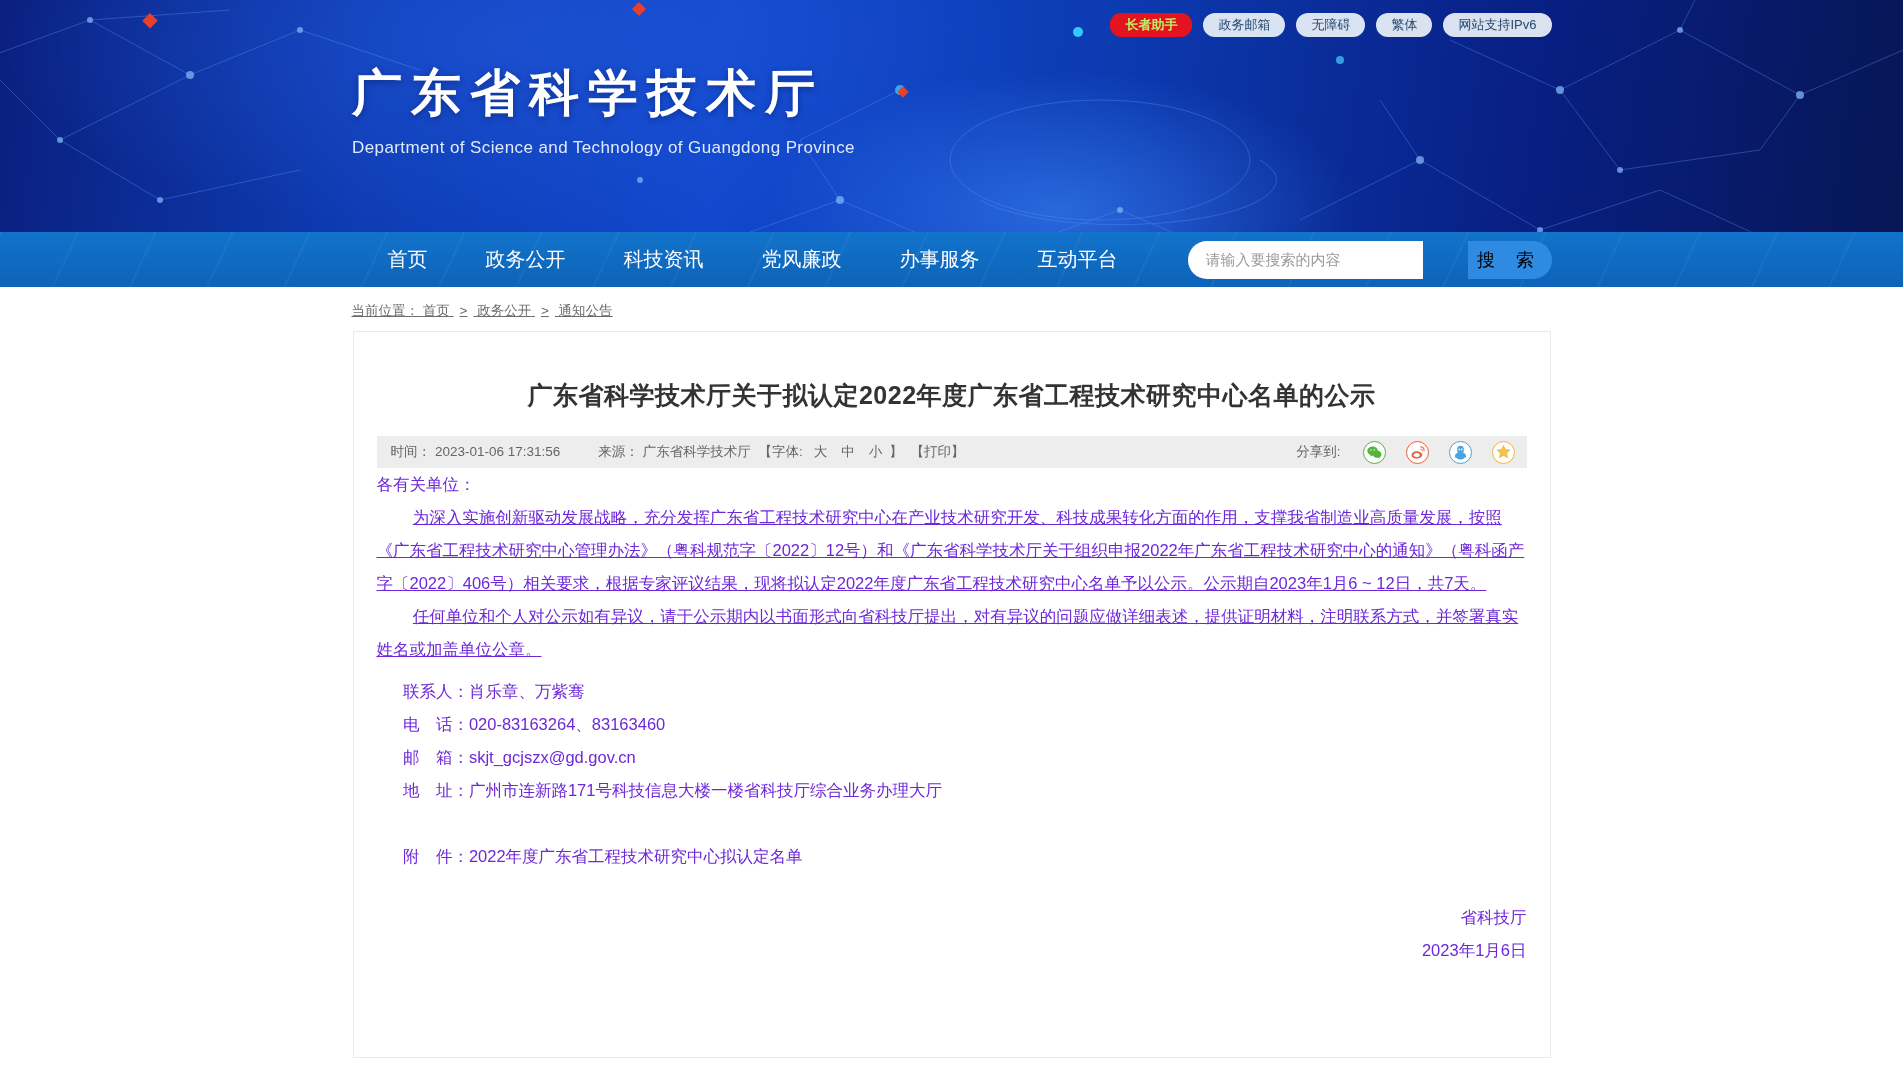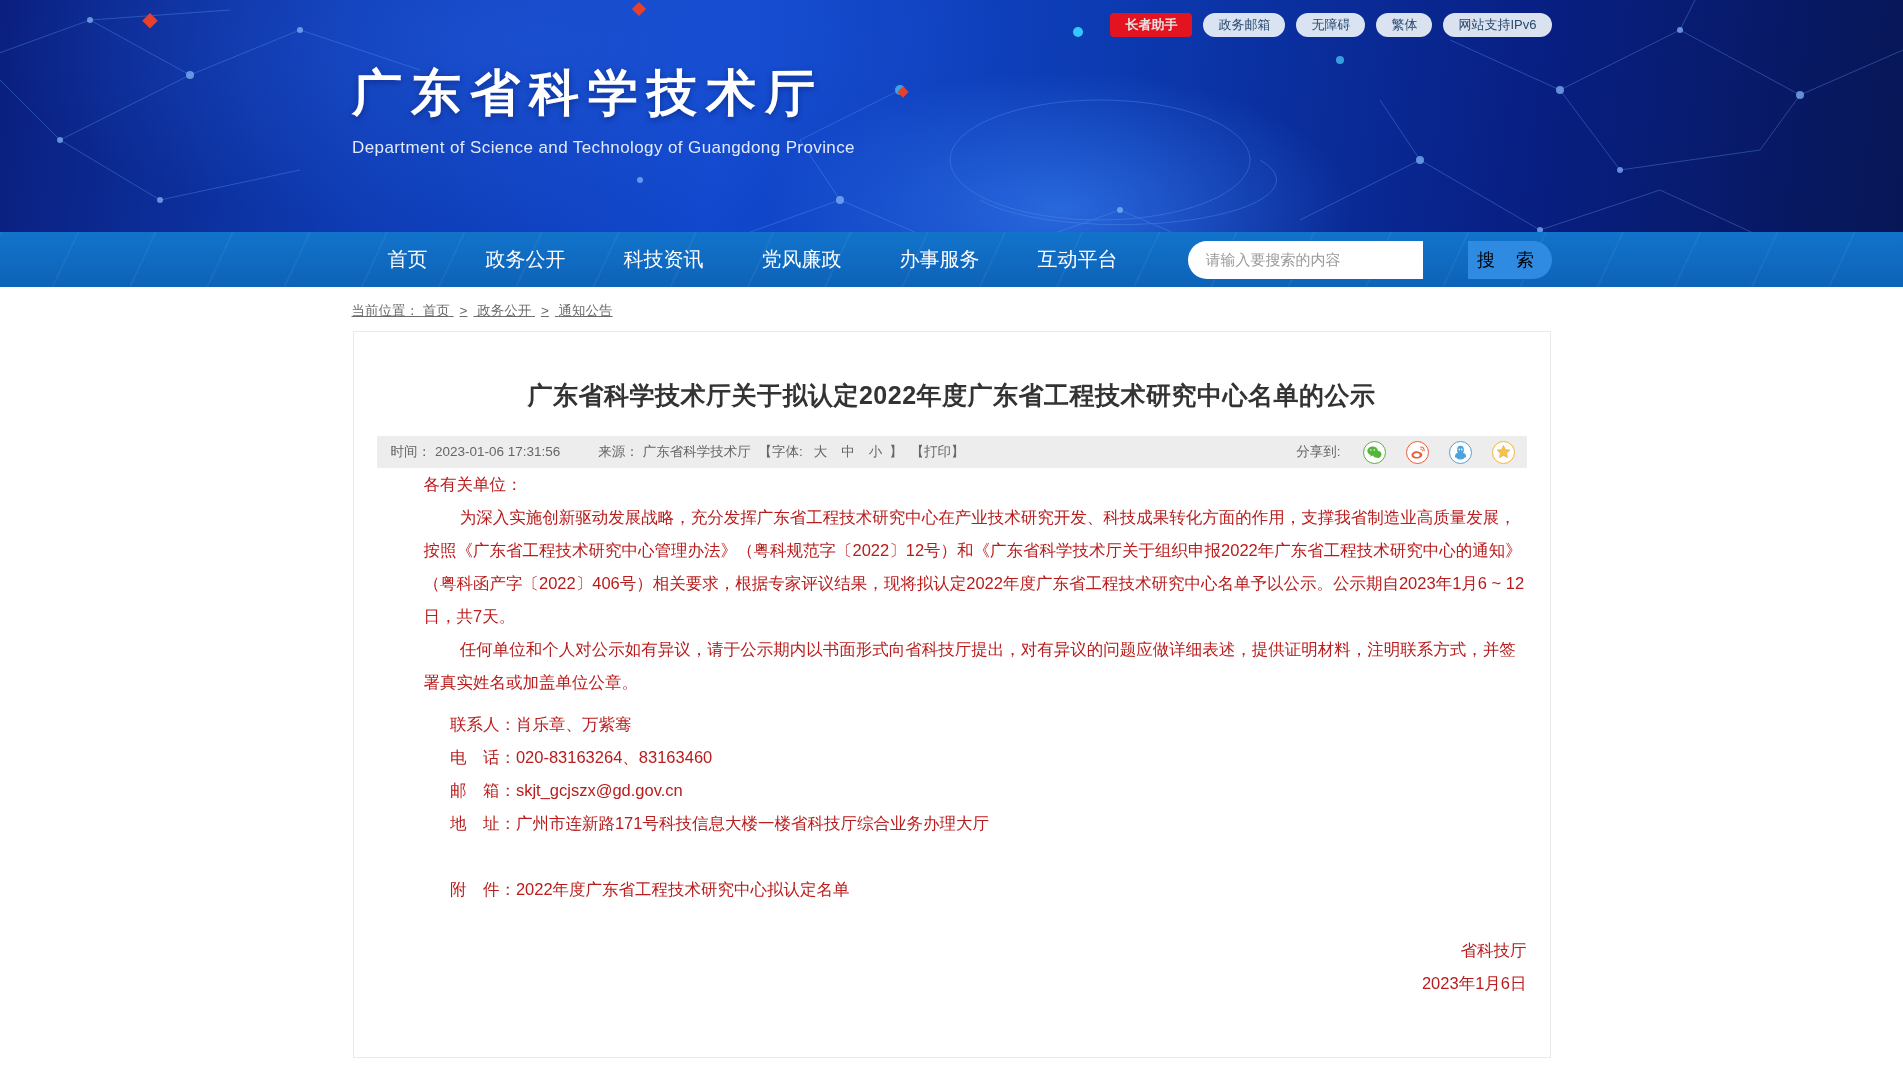--- a/index.html
+++ b/index.html
@@ -22,21 +22,21 @@
   }
   .banner svg.deco { position:absolute; left:0; top:0; width:1903px; height:287px; }
   
   .topbar { position:absolute; top:13px; left:0; width:100%; }
   .topbar-inner { width:1200px; margin:0 auto; display:flex; justify-content:flex-end; gap:11px; }
   .pill {
     height:24px; line-height:24px; padding:0 15px;
     background:rgba(235,241,248,.93); color:#27496f;
     font-size:13px; border-radius:12px; cursor:pointer; white-space:nowrap;
   }
-  .pill.red { background:#e31320; color:#e5e5e5; border-radius:4px; font-weight:bold; }
+  .pill.red { background:#e31320; color:#bef264; border-radius:11px; font-weight:bold; }
   .logo { position:absolute; left:352px; top:60px; color:#fff; }
   .logo-cn { font-size:50px; font-weight:bold; letter-spacing:9px; text-shadow:0 2px 6px rgba(0,20,80,.45); }
   .logo-en { margin-top:11px; font-size:17px; color:#e2ebfb; letter-spacing:.4px; }
   
   .navbar {
     height:55px;
     background:
       repeating-linear-gradient(115deg, rgba(255,255,255,.045) 0 2px, rgba(255,255,255,0) 2px 70px),
       linear-gradient(180deg,#1273cb,#0d63b8);
     position:relative;
@@ -78,22 +78,22 @@
   .meta-left span { margin-right:4px; }
   .meta-left .gap { display:inline-block; width:26px; }
   .meta-left .fs { margin:0 7px; cursor:pointer; }
   .meta-left .printer { cursor:pointer;margin-top:28px; }
   .meta-right { display:flex; align-items:center; gap:20px; }
   .share-label { font-size:13.5px; color:#666; margin-right:2px; }
   .share-ic { width:23px; height:23px; border-radius:50%; display:inline-flex;
     align-items:center; justify-content:center; cursor:pointer; background:#fff; }
   .share-ic svg { display:block; }
   .docnum { text-align:right; font-size:16.5px; color:#333; margin:27px 0 10px; }
-  .body-text { font-size:16.5px; line-height:33px; color:#b91c1c;margin-left:47px; }
-  .body-text .para { text-indent:2.2em; }
+  .body-text { font-size:16.5px; line-height:33px; color:#6d28d9; }
+  .body-text .para { text-indent:2.2em;text-decoration:underline; }
   .contact-line { padding-left:1.6em; }
   .contacts { margin-top:9px; }
   .attach { margin-top:33px; padding-left:1.6em; }
   .sign { text-align:right; margin-top:28px; line-height:33px; font-size:16.5px; }
 </style>
 </head>
 <body>
 
 <div class="banner">
   <svg class="deco" viewBox="0 0 1903 287">

